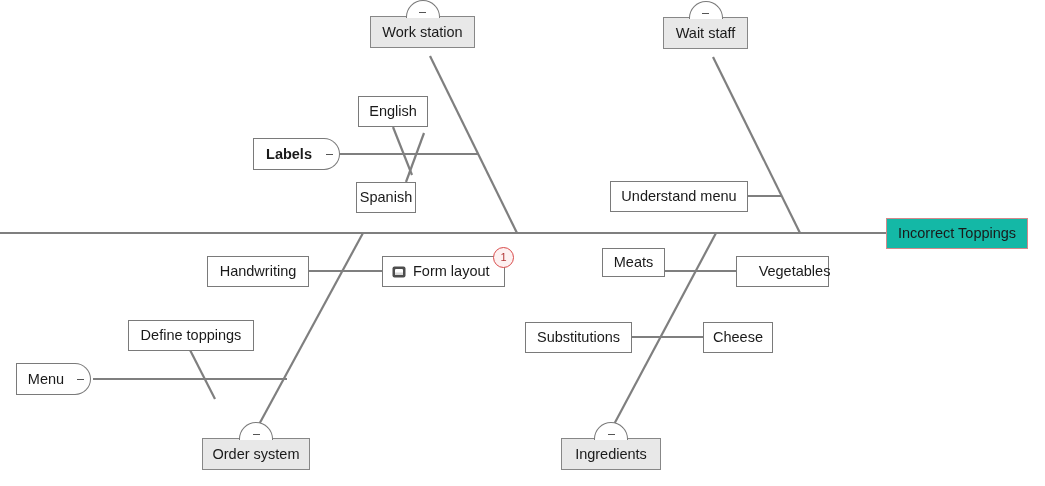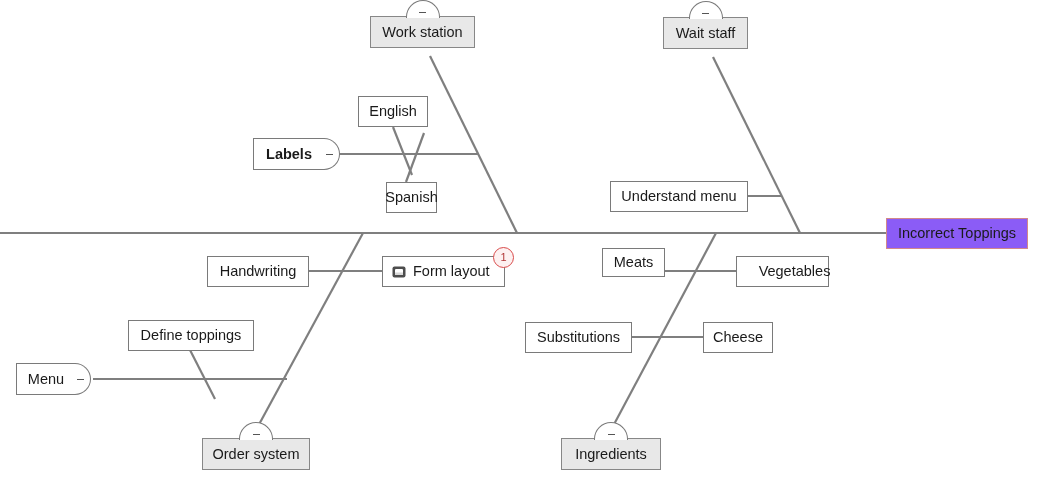--- a/index.html
+++ b/index.html
@@ -37,21 +37,21 @@
     align-items: center;
     justify-content: center;
     white-space: nowrap;
     z-index: 5;
   }
   .node.cat {
     background: #e8e8e8;
     border-color: #878787;
   }
   .node.effect {
-    background: #8b5cf6;
+    background: #14b8a6;
     border: 1px solid #d2888a;
     color: #1a1a1a;
   }
   
   .handle-right {
     position: absolute;
     left: 100%;
     top: 50%;
     transform: translate(-1px, -50%);
     width: 17px;
@@ -170,21 +170,21 @@
     <span class="node-label">English</span>
   </div>
 
   <div class="node" style="left:253px; top:138px; width:72px; height:32px;font-weight:bold;">
     <span class="node-label">Labels</span>
     <span class="handle-right">
       <span class="dash"></span>
     </span>
   </div>
 
-  <div class="node" style="left:386px; top:182px; width:51px; height:31px;">
+  <div class="node" style="left:356px; top:182px; width:60px; height:31px;">
     <span class="node-label">Spanish</span>
   </div>
 
   <div class="node cat" style="left:663px; top:17px; width:85px; height:32px;">
     <span class="node-label">Wait staff</span>
     <span class="handle-top">
       <span class="dash"></span>
     </span>
   </div>
 

